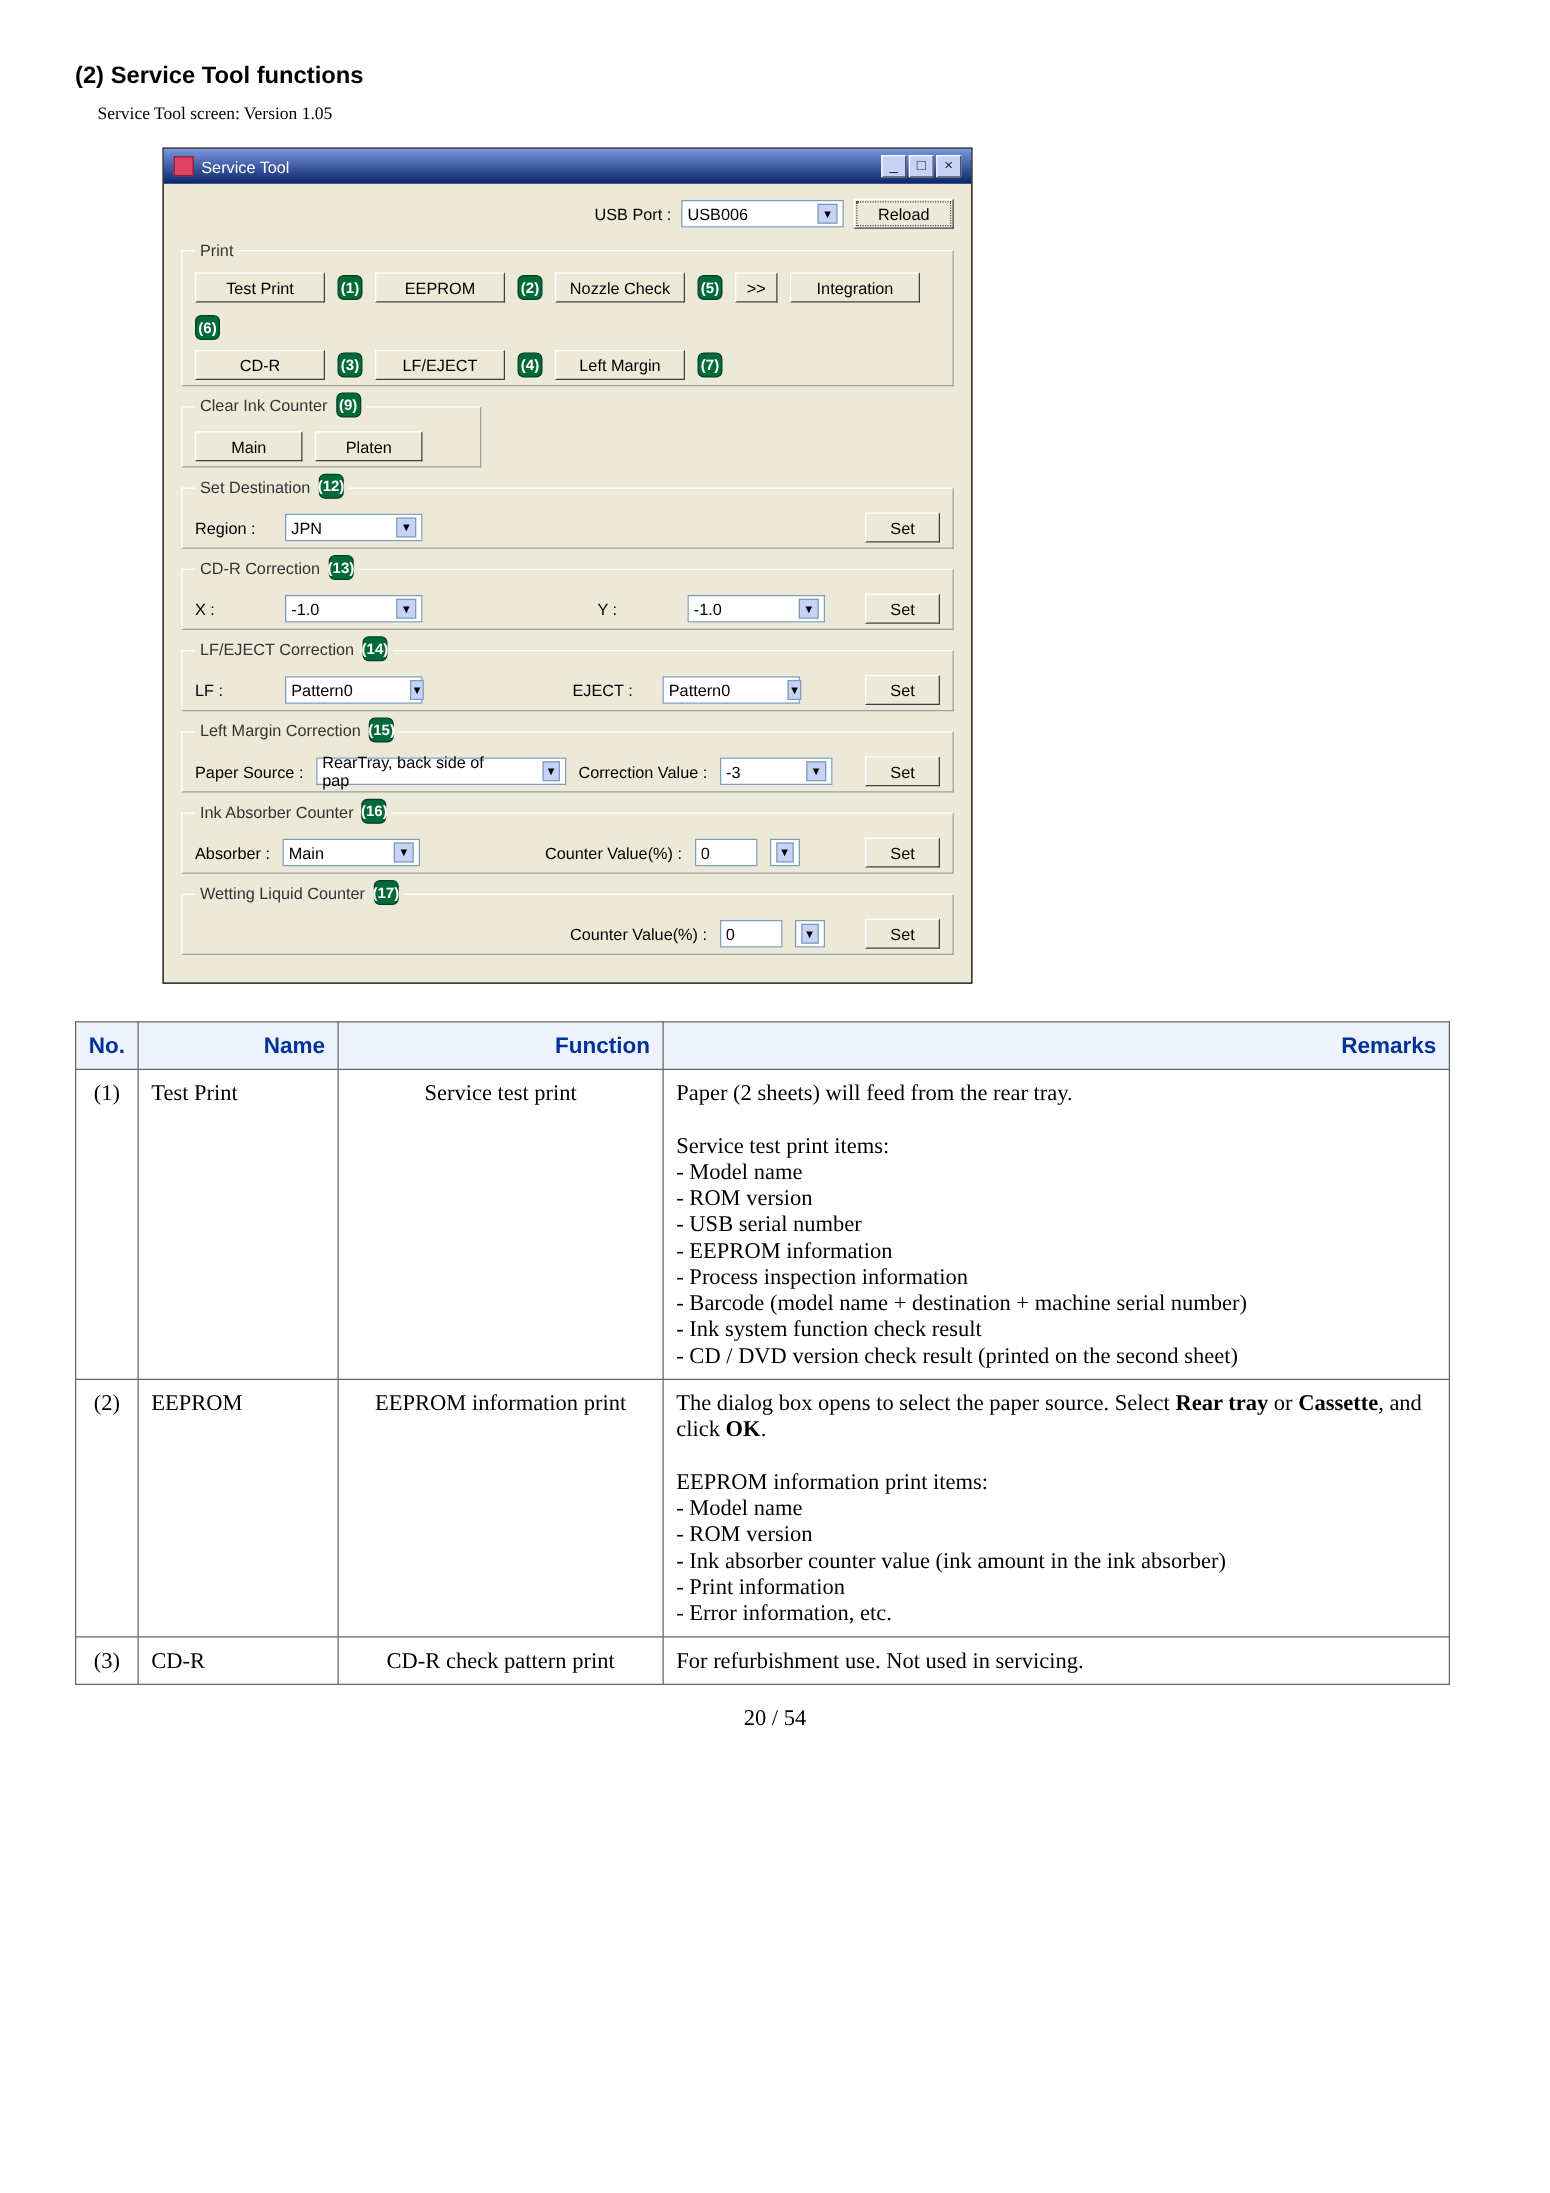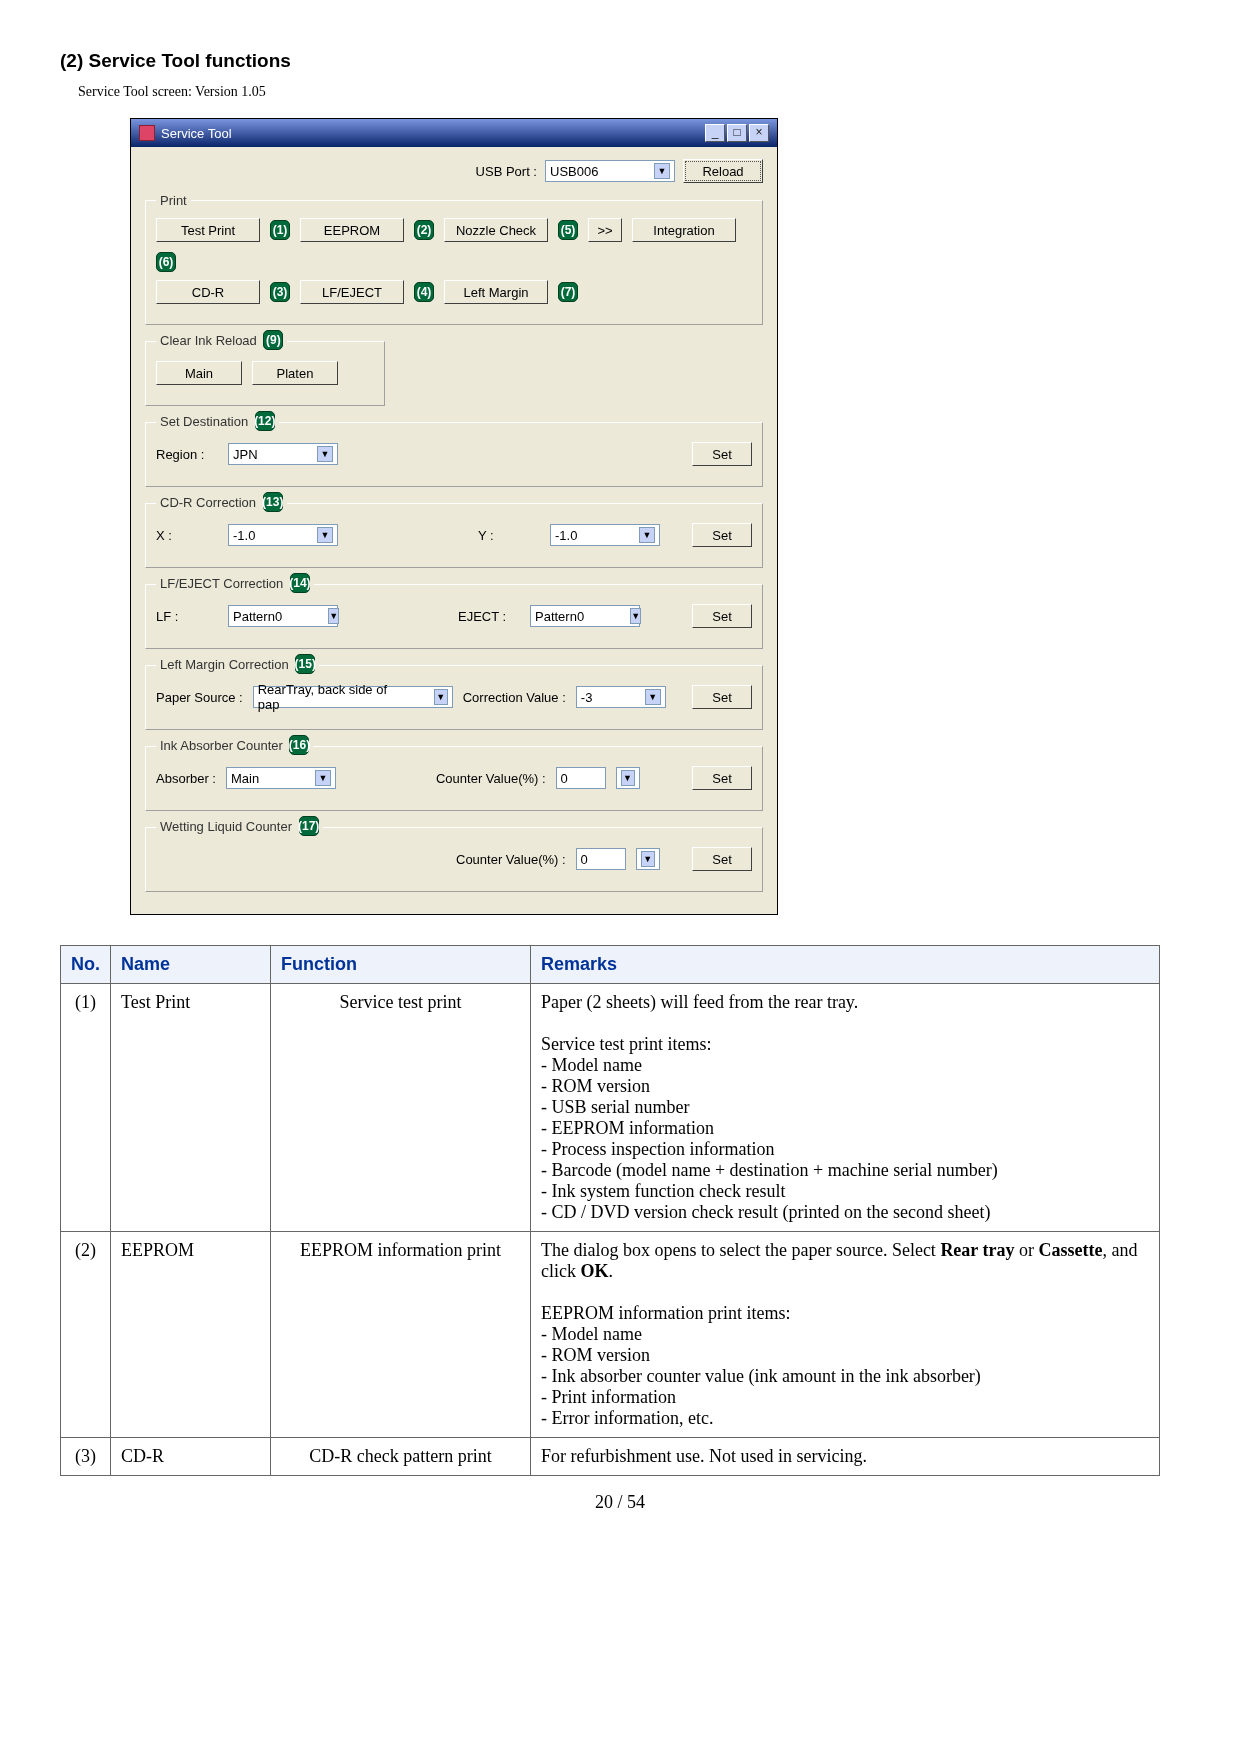--- a/index.html
+++ b/index.html
@@ -88,21 +88,21 @@
       font-size: 13px;
       display: inline-flex;
       align-items: center;
       justify-content: center;
     }
     .btn.dashed { outline: 1px dotted #555; outline-offset: -3px; }
     fieldset.grp {
       border: 1px solid #a0a0a0;
       border-top-color: #fff;
       border-left-color: #fff;
-      padding: 10px 10px 20px 10px;
+      padding: 10px 10px 4px 10px;
       margin-bottom: 6px;
       position: relative;
     }
     fieldset.grp > legend {
       padding: 0 4px;
       font-size: 13px;
       color: #333;
     }
     .row { display: flex; align-items: center; gap: 10px; flex-wrap: wrap; }
     .row + .row { margin-top: 8px; }
@@ -139,21 +139,21 @@
       vertical-align: top;
       text-align: left;
     }
     table.funcs thead tr {
       background: #eef3fb;
     }
     table.funcs th {
       font-family: Arial, sans-serif;
       font-weight: bold;
       color: #003399;
-      text-align: left;
+      text-align: right;
     }
     table.funcs td.num { text-align: center; width: 46px; }
     table.funcs td.name { width: 160px; }
     table.funcs td.func { width: 260px; text-align: center; }
     .pagenum {
       text-align: center;
       margin-top: 16px;
       font-size: 18px;
     }
   </style>
@@ -205,21 +205,21 @@
         <span class="callout">(4)</span>
         <span class="btn fixw">Left Margin</span>
         <span class="callout">(7)</span>
       </div>
     </fieldset>
 
     <div class="threecol">
 
       <fieldset class="grp subfs" style="flex:0 0 240px">
         <legend>
-          <span>Clear Ink Reload</span>
+          <span>Clear Ink Counter</span>
           <span class="callout on-legend">(9)</span>
         </legend>
         <div class="row">
           <span class="btn mid">Main</span>
           <span class="btn mid">Platen</span>
         </div>
       </fieldset>
 
     </div>
 

